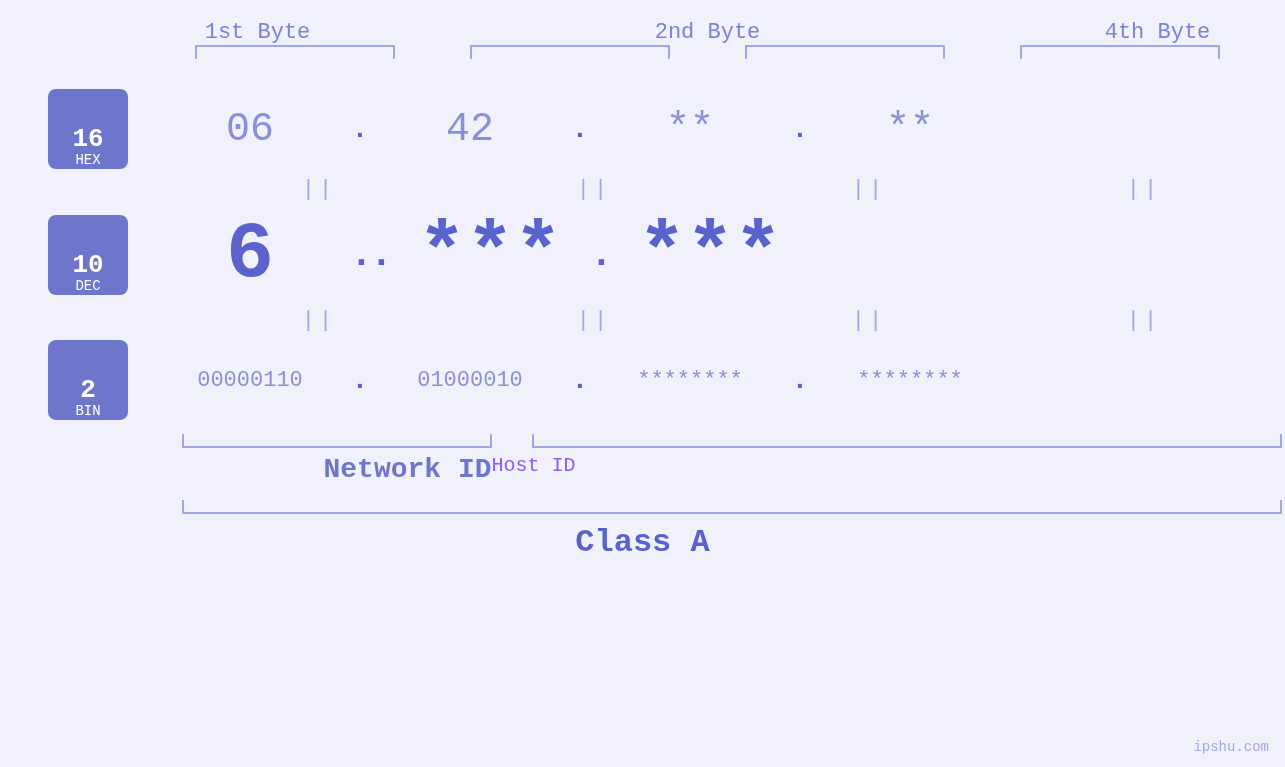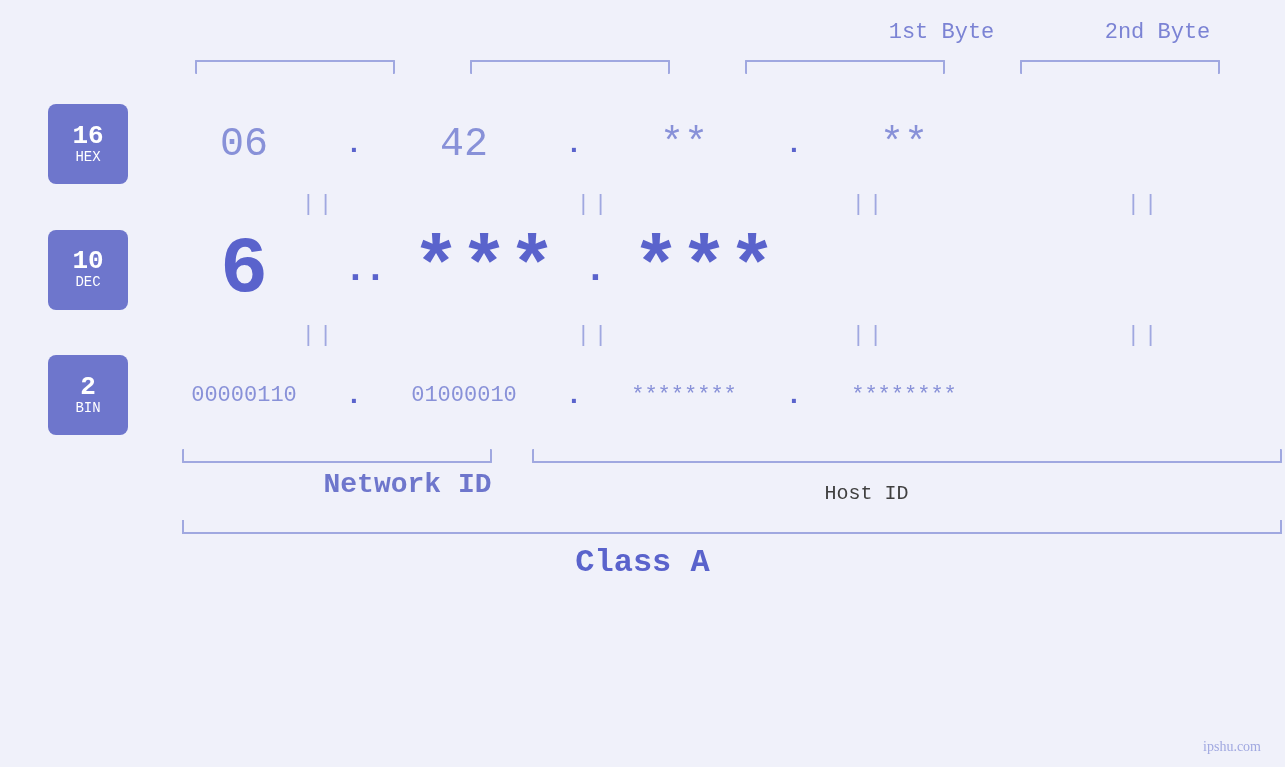--- a/index.html
+++ b/index.html
@@ -21,22 +21,22 @@
       flex-direction: column;
       align-items: center;
       padding-top: 20px;
     }
 
     
     .byte-headers {
       display: flex;
       width: 1100px;
       margin-left: 130px;
-      justify-content: flex-end;
-      margin-bottom: 15px;
+      justify-content: space-between;
+      margin-bottom: 0;
       gap: 16px;
     }
 
     .byte-header {
       color: #7b83d4;
       font-size: 22px;
       font-family: 'Courier New', Courier, monospace;
       text-align: center;
       width: 200px;
     }
@@ -68,23 +68,23 @@
     }
 
     .badge {
       width: 80px;
       height: 80px;
       background: #6e76cc;
       border-radius: 8px;
       display: flex;
       flex-direction: column;
       align-items: center;
-      justify-content: center;
+      justify-content: flex-end;
       margin-left: 48px;
-      margin-right: 16px;
+      margin-right: 22px;
       flex-shrink: 0;
     }
 
     .badge-number {
       color: white;
       font-size: 26px;
       font-weight: bold;
       font-family: 'Courier New', Courier, monospace;
       line-height: 1;
     }
@@ -204,25 +204,24 @@
       width: 310px;
       text-align: right;
       color: #6e76cc;
       font-size: 28px;
       font-family: 'Courier New', Courier, monospace;
       font-weight: bold;
     }
 
     .host-label {
       width: 750px;
-      text-align: center;
-      color: #404040;
+      text-align: left;
+      color: #8b5cf6;
       font-size: 20px;
       font-family: 'Courier New', Courier, monospace;
-      margin-top: 13px;
     }
 
     
     .long-bracket-row {
       display: flex;
       width: 1100px;
       margin-left: 178px;
       margin-bottom: 0;
     }
 
@@ -246,34 +245,35 @@
       color: #5a63cc;
       font-size: 32px;
       font-family: 'Courier New', Courier, monospace;
       font-weight: bold;
     }
 
     
     .watermark {
       position: absolute;
       bottom: 12px;
-      right: 24px;
+      right: 16px;
       color: #a0a8e0;
       font-size: 14px;
-      font-family: Liberation Serif, serif;
+      font-family: Liberation Mono, monospace;
     }
   </style>
 </head>
 <body>
 
 <div class="main-container">
 
   <div class="byte-headers">
     <div class="byte-header">1st Byte</div>
     <div class="byte-header">2nd Byte</div>
+    <div class="byte-header">4th Byte</div>
   </div>
 
   <div class="bracket-row">
     <div class="bracket"></div>
     <div class="bracket"></div>
     <div class="bracket"></div>
     <div class="bracket"></div>
   </div>
 
   <div class="data-row">

